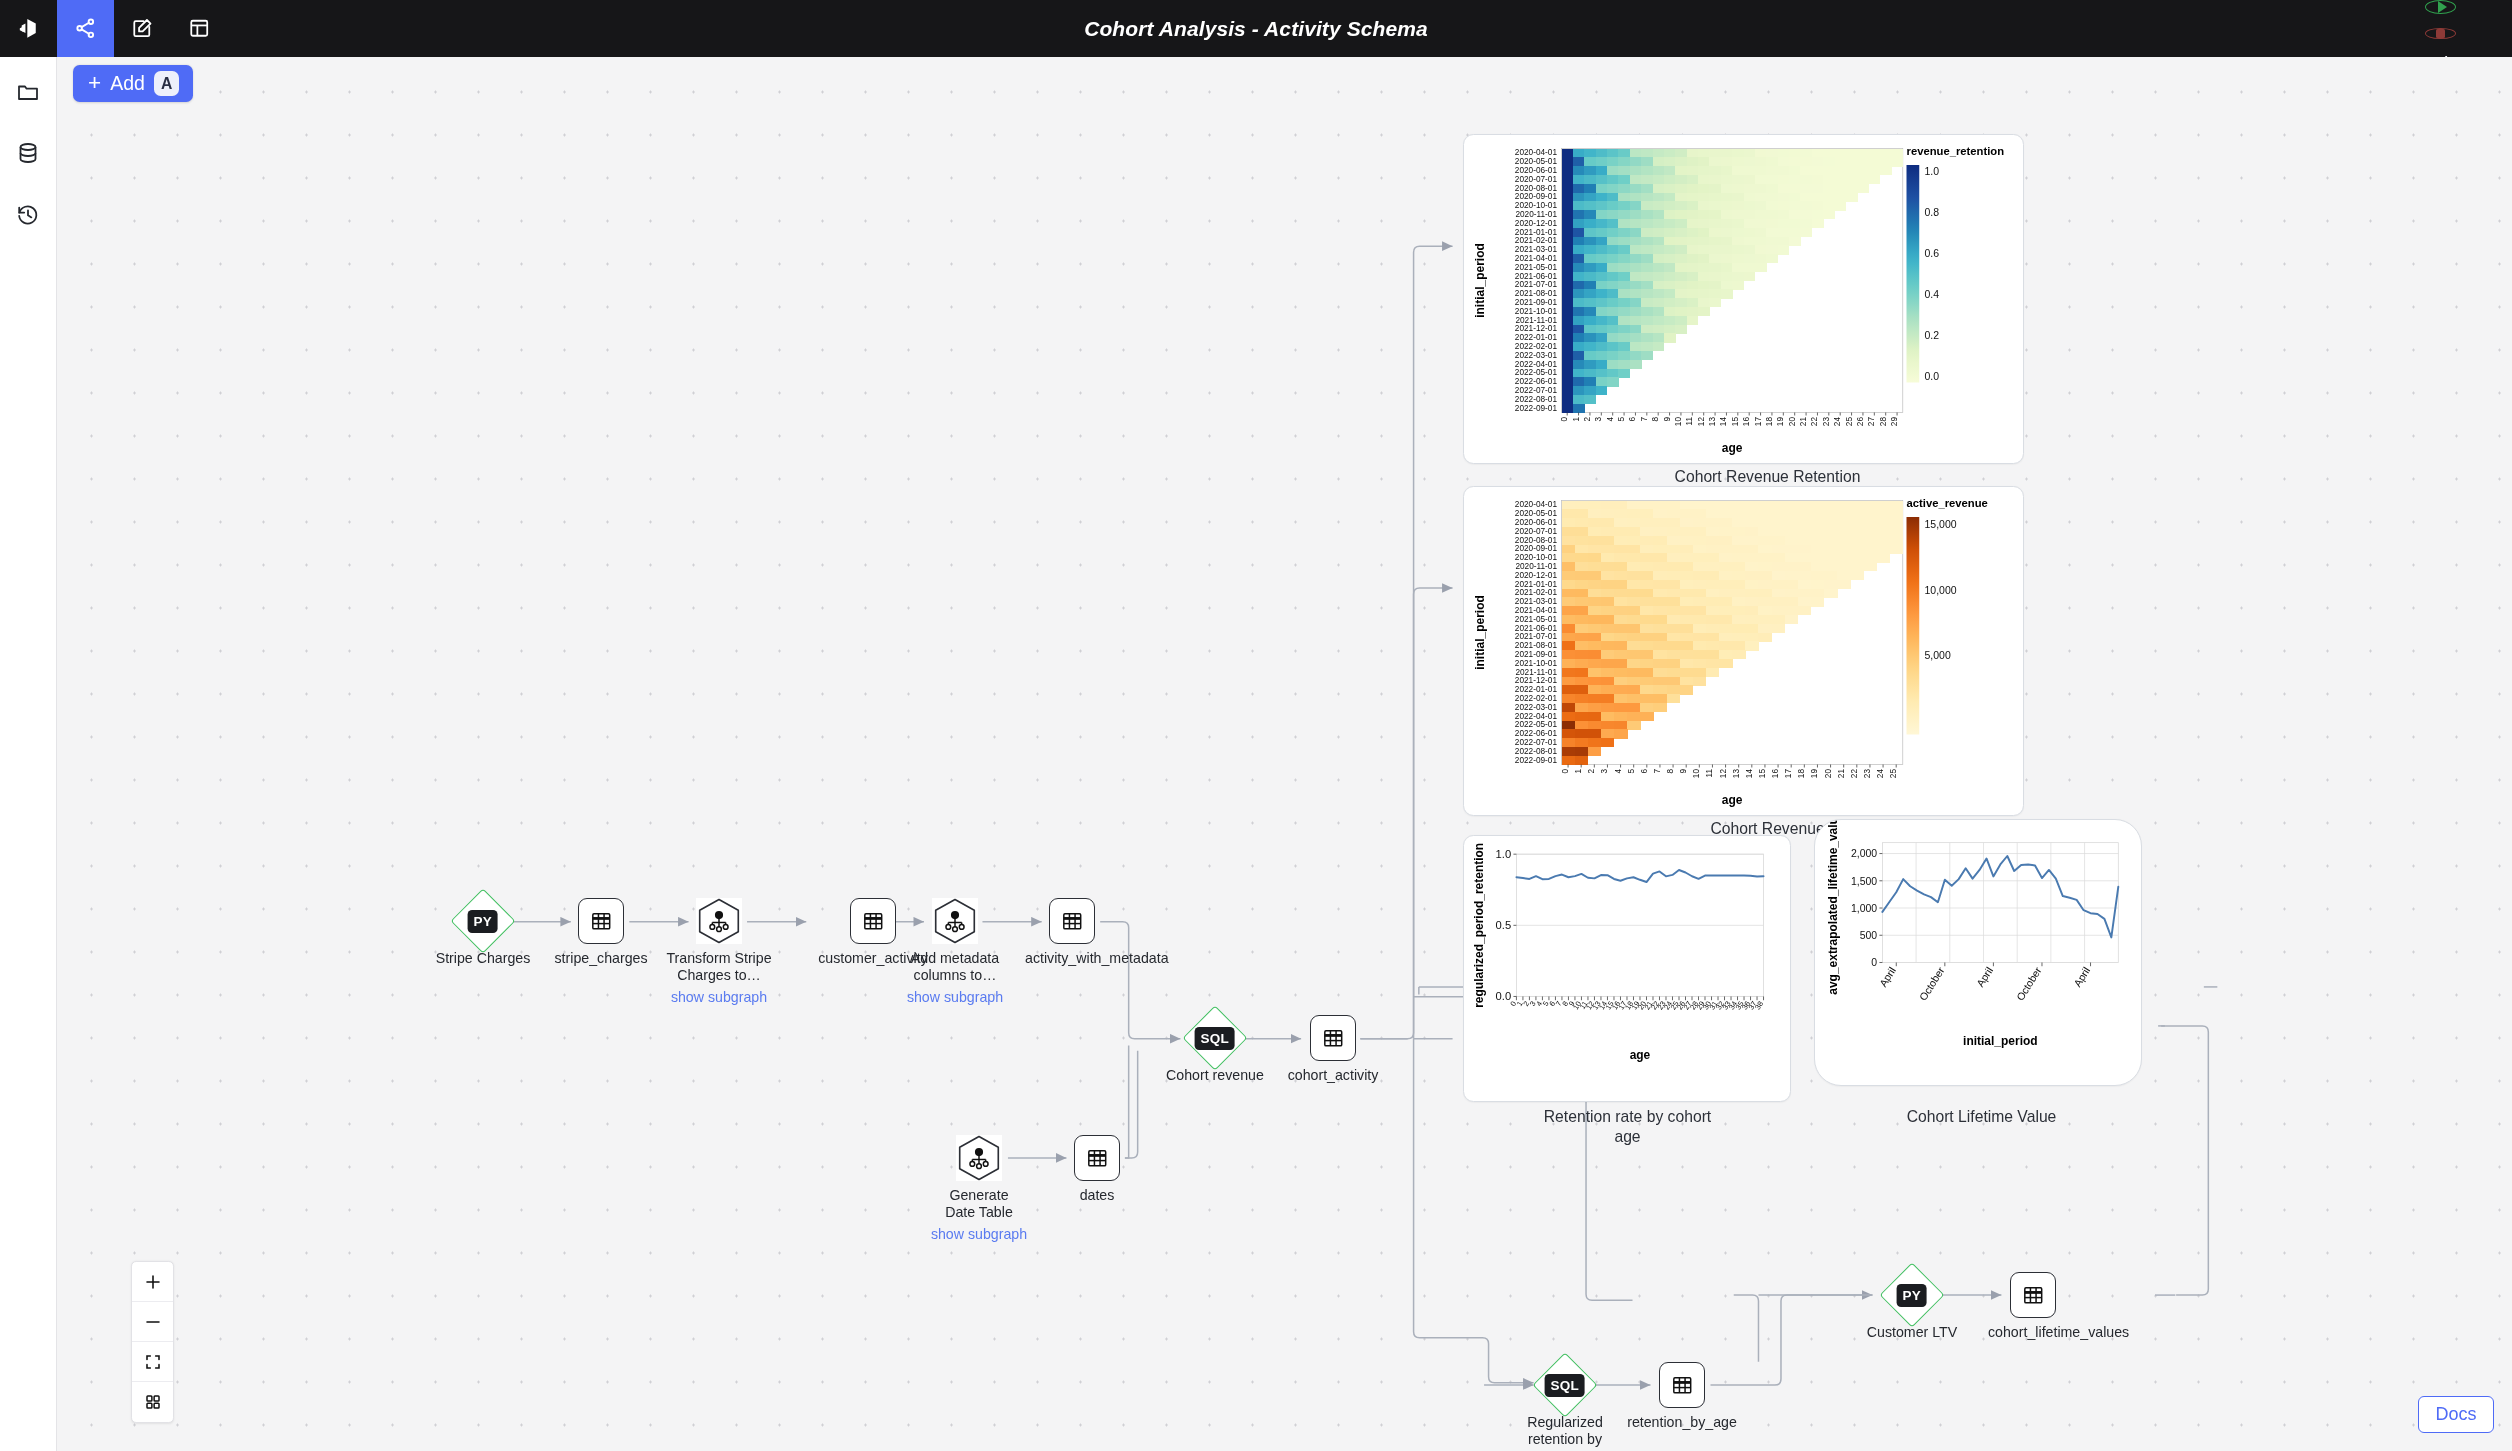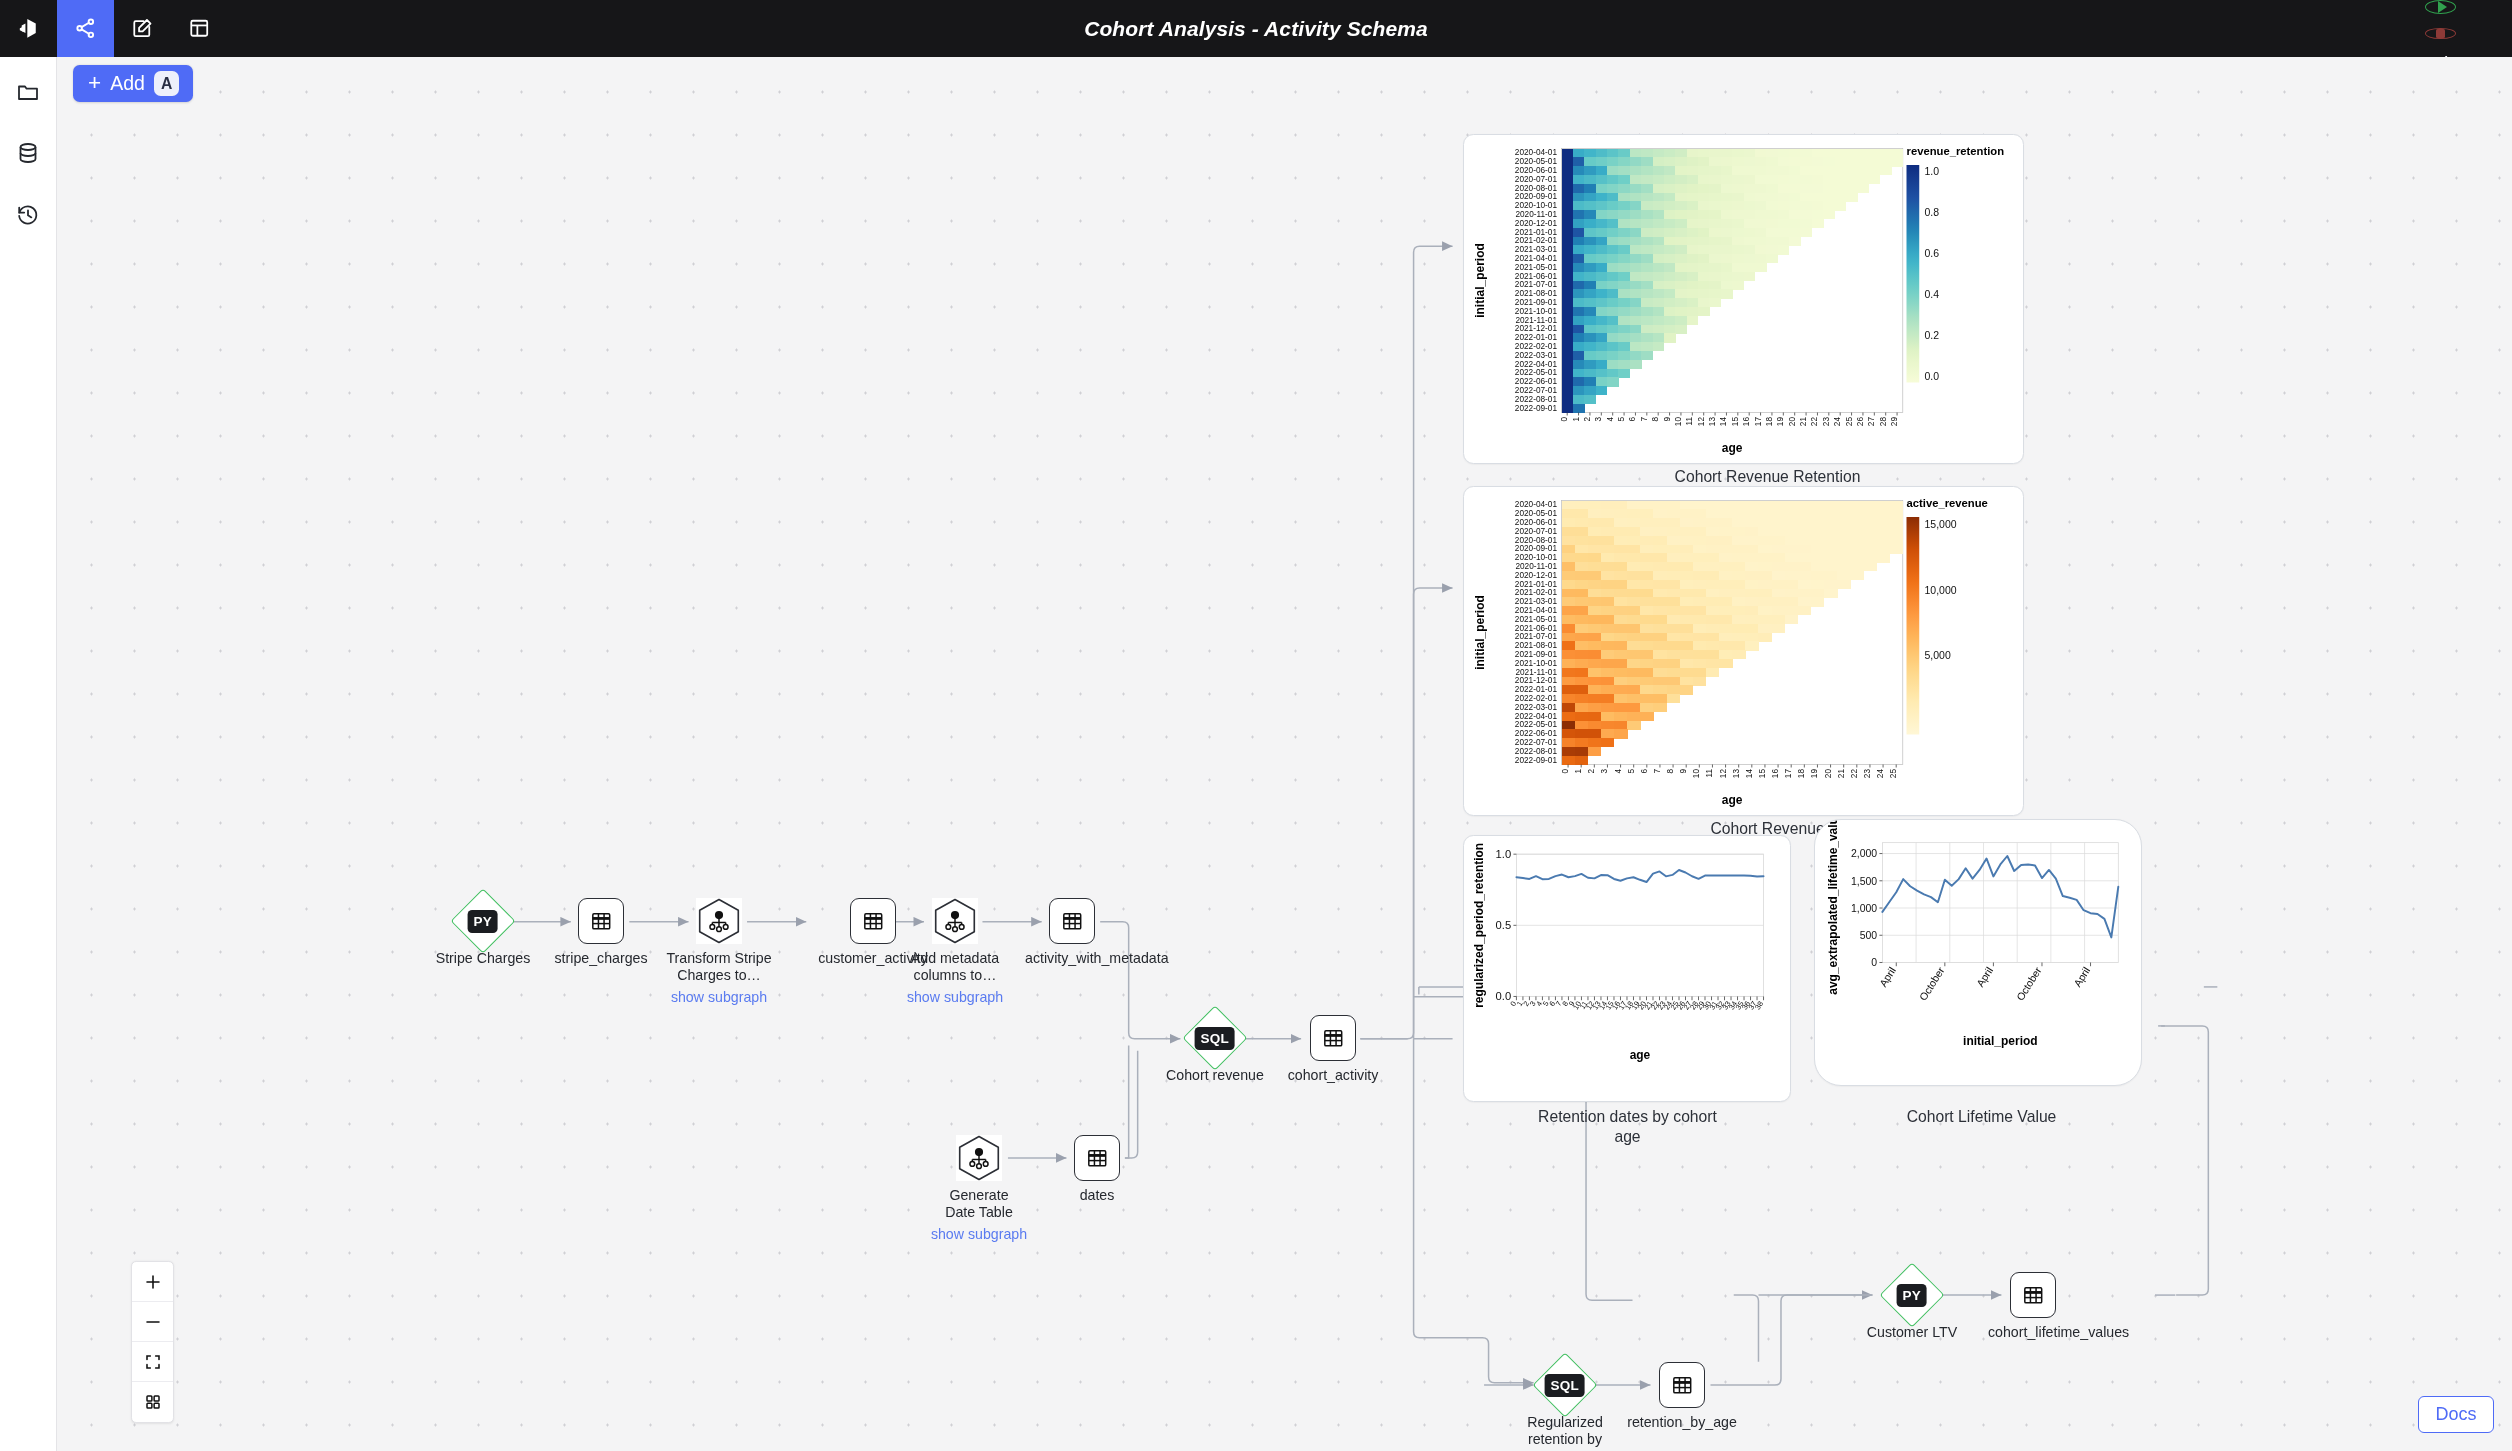--- a/index.html
+++ b/index.html
@@ -1832,21 +1832,21 @@
         <line x1="382.63157894736844" y1="214" x2="382.63157894736844" y2="219" stroke="#333" stroke-width="1"></line>
         <text x="382.63157894736844" y="223" font-size="10" font-family="&quot;Liberation Sans&quot;, sans-serif" fill="#111" text-anchor="end" transform="rotate(-58 382.63157894736844 223)">36</text>
         <line x1="391.3157894736842" y1="214" x2="391.3157894736842" y2="219" stroke="#333" stroke-width="1"></line>
         <text x="391.3157894736842" y="223" font-size="10" font-family="&quot;Liberation Sans&quot;, sans-serif" fill="#111" text-anchor="end" transform="rotate(-58 391.3157894736842 223)">37</text>
         <line x1="400" y1="214" x2="400" y2="219" stroke="#333" stroke-width="1"></line>
         <text x="400" y="223" font-size="10" font-family="&quot;Liberation Sans&quot;, sans-serif" fill="#111" text-anchor="end" transform="rotate(-58 400 223)">38</text>
         <text x="235" y="297" text-anchor="middle" font-size="16" font-weight="bold" font-family="&quot;Liberation Sans&quot;, sans-serif" fill="#000">age</text>
         <text x="26" y="119" text-anchor="middle" font-size="16" font-weight="bold" font-family="&quot;Liberation Sans&quot;, sans-serif" fill="#000" transform="rotate(-90 26 119)">regularized_period_retention</text>
       </svg>
   </div>
-  <div class="chart-caption" style="left:1474px;top:1050px;width:191px;">Retention dates by cohort age</div>
+  <div class="chart-caption" style="left:1474px;top:1050px;width:191px;">Retention rate by cohort age</div>
 
   <div class="chart-card" style="left:1756px;top:762px;width:328px;height:267px;border-radius:27px;">
     <svg id="ln2" width="328" height="267" viewBox="0 0 438 356">
         <rect x="90" y="30" width="315" height="160" fill="#fff" stroke="#d6d6d6" stroke-width="1"></rect>
         <line x1="90" y1="44.54545454545456" x2="405" y2="44.54545454545456" stroke="#dcdcdc" stroke-width="1"></line>
         <text x="83" y="49.54545454545456" text-anchor="end" font-size="14" font-family="&quot;Liberation Sans&quot;, sans-serif" fill="#111">2,000</text>
         <line x1="86" y1="44.54545454545456" x2="90" y2="44.54545454545456" stroke="#333" stroke-width="1"></line>
         <line x1="90" y1="80.90909090909092" x2="405" y2="80.90909090909092" stroke="#dcdcdc" stroke-width="1"></line>
         <text x="83" y="85.90909090909092" text-anchor="end" font-size="14" font-family="&quot;Liberation Sans&quot;, sans-serif" fill="#111">1,500</text>
         <line x1="86" y1="80.90909090909092" x2="90" y2="80.90909090909092" stroke="#333" stroke-width="1"></line>

